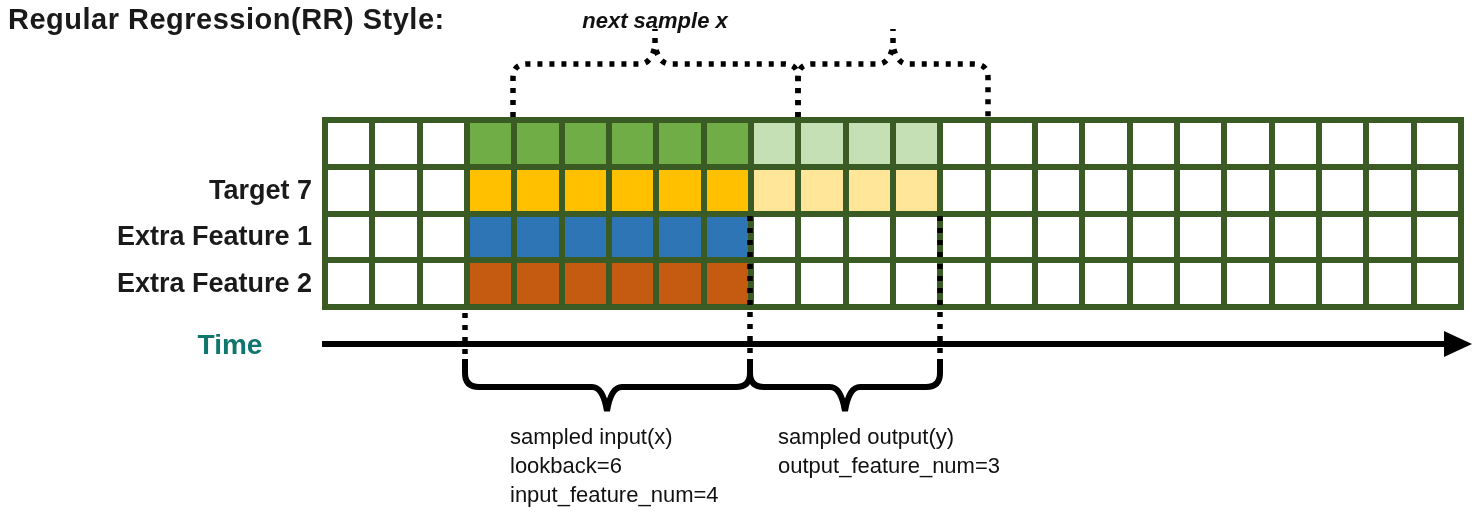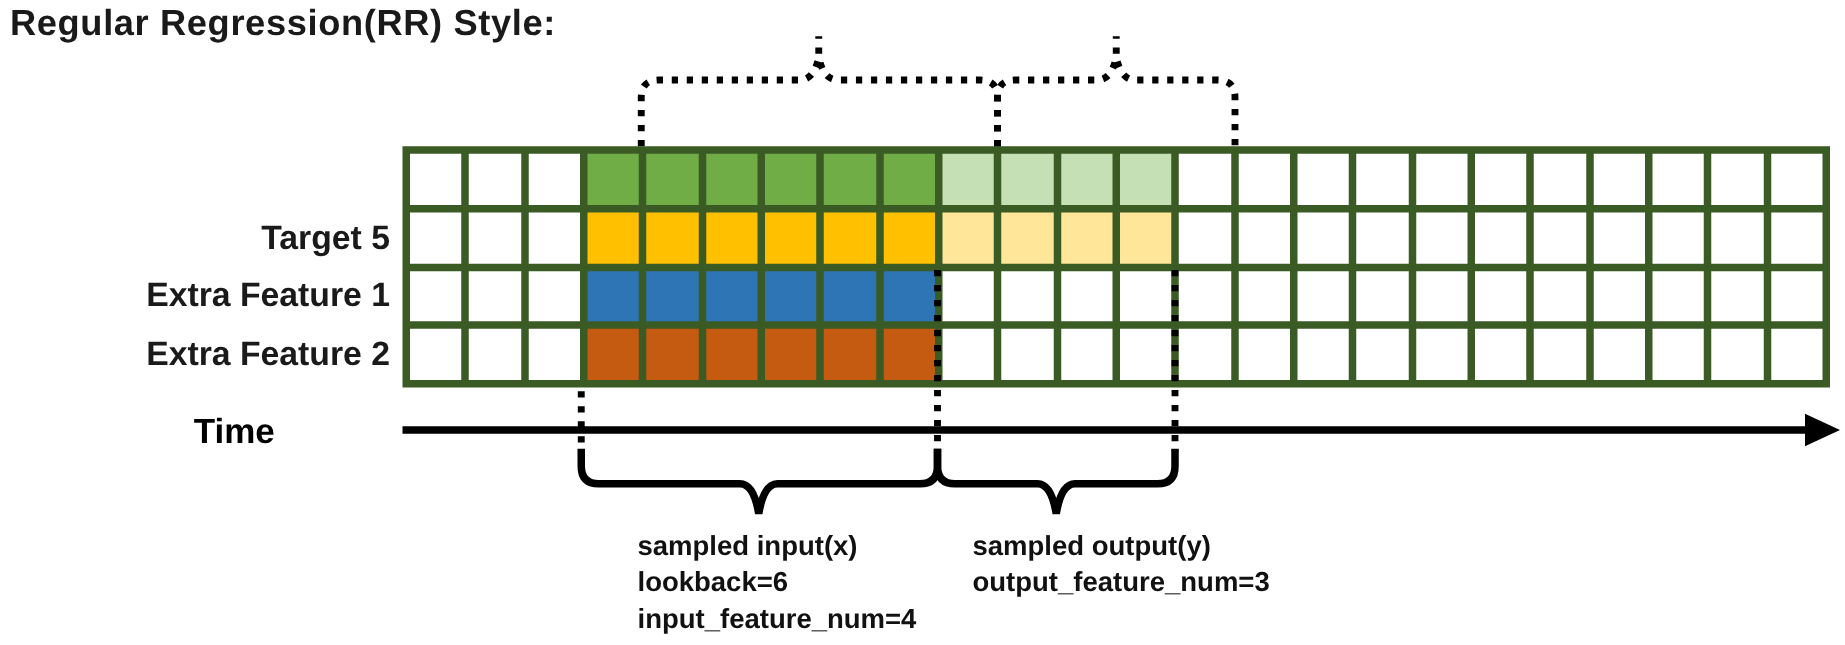--- a/index.html
+++ b/index.html
@@ -51,30 +51,30 @@
     line-height: 45px;
     text-align: right;
     font-size: 27px;
     font-weight: 700;
     color: #1a1a1a;
   }
   .time-label {
     position: absolute;
     left: 155px; top: 329px;
     width: 150px;
-    text-align: left;
+    text-align: center;
     font-size: 28px;
     font-weight: 700;
-    color: #000000;
+    color: #0f766e;
   }
   .annot {
     position: absolute;
     top: 422px;
     font-size: 22px;
-    font-weight: 700;
+    font-weight: 400;
     line-height: 29px;
     color: #111;
     white-space: nowrap;
   }
   .annot.input { left: 510px; }
   .annot.output { left: 752px; margin-left: 26px; }
   .overlay {
     position: absolute;
     left: 0; top: 0;
     width: 1476px; height: 516px;
@@ -82,22 +82,23 @@
     z-index: 5;
   }
 </style>
 </head>
 <body>
 
 <div class="canvas">
 
   <div class="title">Regular Regression(RR) Style:</div>
 
-
-  <div class="row-label" style="top:168px">Target 5</div>
+  <div class="next-label x">next sample x</div>
+
+  <div class="row-label" style="top:168px">Target 7</div>
   <div class="row-label" style="top:214px">Extra Feature 1</div>
   <div class="row-label" style="top:261px">Extra Feature 2</div>
 
   <div class="sample-grid" style="background: rgb(59, 91, 36);">
       <div class="cell" style="background: rgb(255, 255, 255);"></div>
       <div class="cell" style="background: rgb(255, 255, 255);"></div>
       <div class="cell" style="background: rgb(255, 255, 255);"></div>
       <div class="cell" style="background: rgb(112, 173, 71);"></div>
       <div class="cell" style="background: rgb(112, 173, 71);"></div>
       <div class="cell" style="background: rgb(112, 173, 71);"></div>

